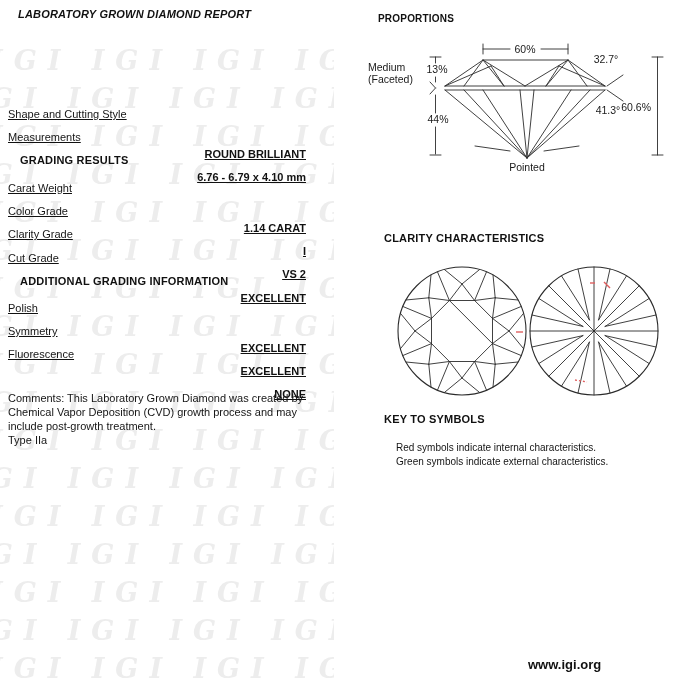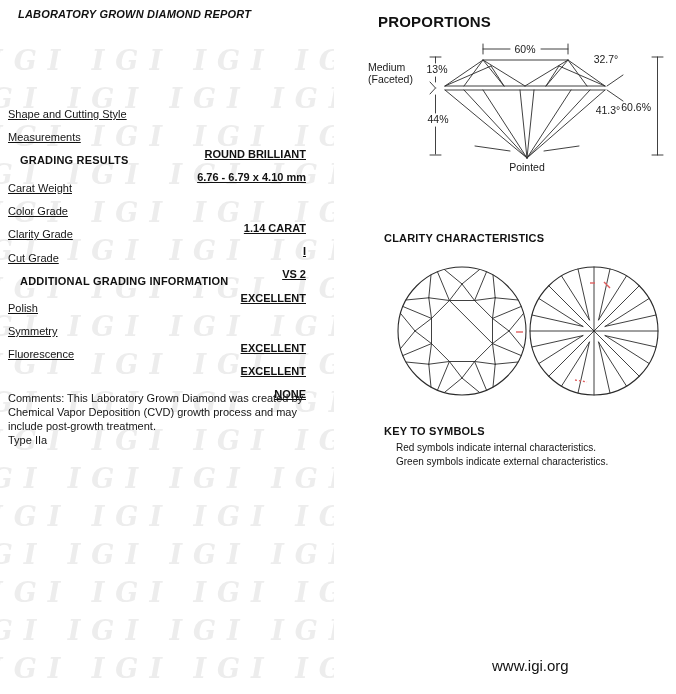--- a/index.html
+++ b/index.html
@@ -27,25 +27,25 @@
   }
   .row .lbl{font-weight:normal;color:#151515;}
   .row .val{font-weight:bold;text-align:right;margin-top:40px;}
   .sec-heading{
     position:absolute;left:20px;font-size:11px;font-weight:bold;letter-spacing:.2px;
   }
   .comments{
     position:absolute;left:8px;top:391px;width:308px;font-size:11px;line-height:14px;color:#151515;
   }
   
-  .prop-heading{position:absolute;left:378px;top:13px;font-size:15px;font-weight:bold;letter-spacing:.2px;}
+  .prop-heading{position:absolute;left:378px;top:13px;font-size:10px;font-weight:bold;letter-spacing:.2px;}
   .clarity-heading{position:absolute;left:384px;top:232px;font-size:11px;font-weight:bold;letter-spacing:.2px;}
-  .key-heading{position:absolute;left:384px;top:413px;font-size:11px;font-weight:bold;letter-spacing:.2px;margin-top:12px;}
+  .key-heading{position:absolute;left:384px;top:413px;font-size:11px;font-weight:bold;letter-spacing:.2px;}
   .key-line{position:absolute;left:396px;width:270px;font-size:10px;line-height:13px;color:#151515;}
-  .website{position:absolute;left:492px;top:657px;font-size:15px;font-weight:normal;}
+  .website{position:absolute;left:528px;top:657px;font-size:13px;font-weight:bold;}
   
   #proportions-svg{position:absolute;left:360px;top:35px;width:316px;height:150px;}
   #clarity-svg{position:absolute;left:388px;top:258px;width:272px;height:146px;}
   .dline{stroke:var(--line-color,#2b2b2b);stroke-width:.9;fill:none;stroke-linecap:round;}
   .dcircle{stroke:var(--line-color,#2b2b2b);stroke-width:1.1;fill:none;}
   .sym-red{stroke:var(--internal-symbol-red,#e06060);stroke-width:1.4;fill:none;}
   .svgtxt{font-family:"Liberation Sans", sans-serif;font-size:10.5px;fill:#1a1a1a;}
 </style>
 </head>
 <body>

